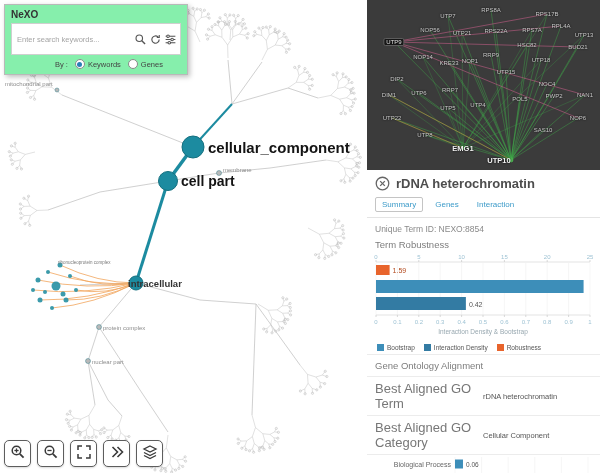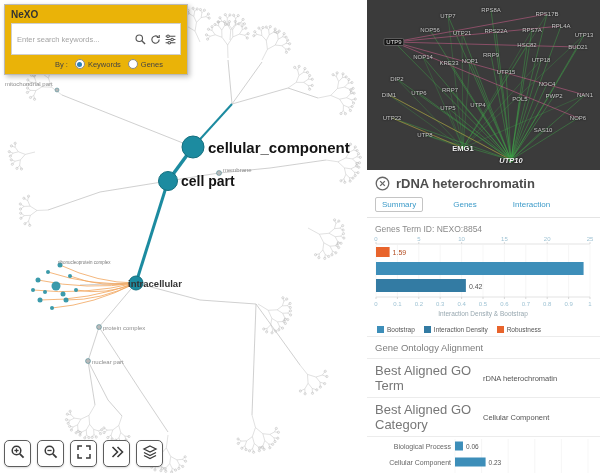--- a/index.html
+++ b/index.html
@@ -10,42 +10,42 @@
   #tree-svg{position:absolute;left:0;top:0;}
   #tree-labels span{position:absolute;white-space:nowrap;transform:translateY(-50%);cursor:pointer;}
   #network-panel{left:367px;top:0;width:233px;height:170px;background:#3b3b3b;overflow:hidden;}
   #net-svg{position:absolute;left:0;top:0;}
   #net-labels span{position:absolute;transform:translate(-50%,-50%);font-size:6px;color:#c9c9c9;
     white-space:nowrap;text-shadow:0 0 2px #000;cursor:pointer;}
   #net-labels span.hub{font-size:7.5px;font-weight:bold;color:#f2f2f2;}
   #net-labels span.selected{background:#191919;border:1px solid #5f5f5f;border-radius:2px;
     padding:0 2px;color:#e0e0e0;}
   
-  .search-card{position:absolute;left:4px;top:4px;width:170px;background:#eab308;border:1px solid #b9b9b9;
+  .search-card{position:absolute;left:4px;top:4px;width:170px;background:#86efac;border:1px solid #b9b9b9;
     box-shadow:2px 2px 5px rgba(0,0,0,.25);padding:4px 6px 5px 6px;z-index:5;}
   .search-title{font-size:10px;font-weight:bold;color:#333;}
   .search-row{display:flex;align-items:center;border:1px solid #cfcfcf;margin-top:3px;height:18px;padding:6px 3px;background:#fff;}
   .search-row input{border:none;outline:none;flex:1;min-width:0;font-size:7.5px;color:#444;
     font-family:"Liberation Sans",sans-serif;}
   .search-row input::placeholder{color:#a5a5a5;}
   .sicon{width:13px;height:13px;margin-left:2px;display:inline-flex;align-items:center;justify-content:center;cursor:pointer;}
   .radio-row{display:flex;align-items:center;gap:7px;margin-top:4px;font-size:7.5px;color:#444;padding-left:44px;}
   .radio-row label{display:flex;align-items:center;gap:3px;cursor:pointer;}
   .radio{width:8px;height:8px;border:1px solid #8a8a8a;border-radius:50%;display:inline-block;position:relative;background:#fff;}
   .radio.checked:after{content:"";position:absolute;left:1.5px;top:1.5px;width:5px;height:5px;border-radius:50%;background:#2a7fb5;}
   
   .toolbar{position:absolute;left:4px;bottom:6px;display:flex;gap:6px;z-index:5;}
   .tool-btn{width:25px;height:25px;background:#fff;border:1.6px solid #5d5d5d;border-radius:5px;
     display:flex;align-items:center;justify-content:center;cursor:pointer;box-shadow:0 1px 2px rgba(0,0,0,.15);}
   
   #detail-panel{left:367px;top:170px;width:233px;height:303px;background:#fff;overflow:hidden;}
   .detail-header{display:flex;align-items:center;gap:6px;padding:6px 8px 2px 8px;}
   .close-btn{width:15px;height:15px;display:inline-flex;cursor:pointer;}
   .detail-title{font-size:13px;font-weight:bold;color:#4d4d4d;}
-  .tabs{display:flex;align-items:center;gap:24px;padding:4px 8px 5px 8px;border-bottom:1px solid #e4e4e4;}
+  .tabs{display:flex;align-items:center;gap:6px;padding:4px 8px 5px 8px;border-bottom:1px solid #e4e4e4;}
   .tab{font-size:8px;color:#3d9bc9;padding:2px 6px;cursor:pointer;border-radius:2px;}
   .tab.active{border:1px solid #c4c4c4;}
   .uid{font-size:8.5px;color:#8a8a8a;padding:6px 8px 0 8px;}
   .section-title{font-size:9.5px;color:#7d7d7d;padding:5px 8px 2px 8px;}
   .hr{border-top:1px solid #ececec;margin:3px 0 0 0;}
   #robust-chart,#align-chart{margin-left:4px;}
   .legend{display:flex;gap:9px;align-items:center;margin:0 0 2px 10px;}
   .legend .item{display:flex;align-items:center;gap:3px;font-size:6.5px;color:#555;}
   .legend .sw{width:7px;height:7px;display:inline-block;}
   .go-row{display:flex;align-items:center;border-bottom:1px solid #ececec;padding:4px 8px;}
@@ -988,41 +988,42 @@
         <span style="left: 187px; top: 96px;">PWP2</span>
         <span style="left: 218px; top: 95px;">NAN1</span>
         <span style="left: 153px; top: 99px;">POL5</span>
         <span style="left: 81px; top: 108px;">UTP5</span>
         <span style="left: 111px; top: 105px;">UTP4</span>
         <span style="left: 25px; top: 118px;">UTP22</span>
         <span style="left: 211px; top: 118px;">NOP6</span>
         <span style="left: 58px; top: 135px;">UTP8</span>
         <span style="left: 176px; top: 130px;">SAS10</span>
         <span class="hub" style="left: 96px; top: 148px;">EMG1</span>
-        <span class="hub" style="left: 144px; top: 160px; font-style: italic;">UTP10</span>
+        <span class="hub" style="left: 132px; top: 160px;">UTP10</span>
       </div>
   </div>
 
   <div id="detail-panel" class="panel">
     <div class="detail-header">
       <span class="close-btn">
         <svg width="15" height="15" viewBox="0 0 16 16">
             <circle cx="8" cy="8" r="6.7" fill="none" stroke="#666" stroke-width="1.4"></circle>
             <line x1="5.5" y1="5.5" x2="10.5" y2="10.5" stroke="#666" stroke-width="1.4"></line>
             <line x1="10.5" y1="5.5" x2="5.5" y2="10.5" stroke="#666" stroke-width="1.4"></line>
           </svg>
       </span>
       <span class="detail-title">rDNA heterochromatin</span>
     </div>
     <div class="tabs" id="tabs">
       <span class="tab active">Summary</span>
       <span class="tab">Genes</span>
       <span class="tab">Interaction</span>
     </div>
-    <div class="uid">Genes Term ID: NEXO:8854</div>
+    <div class="uid">Unique Term ID: NEXO:8854</div>
+    <div class="section-title">Term Robustness</div>
     <div id="robust-chart"><svg width="225" height="88">
           <line x1="5" y1="11" x2="5" y2="63" stroke="#ededed" stroke-width="0.5"></line>
           <line x1="26.400000000000002" y1="11" x2="26.400000000000002" y2="63" stroke="#ededed" stroke-width="0.5"></line>
           <line x1="47.800000000000004" y1="11" x2="47.800000000000004" y2="63" stroke="#ededed" stroke-width="0.5"></line>
           <line x1="69.2" y1="11" x2="69.2" y2="63" stroke="#ededed" stroke-width="0.5"></line>
           <line x1="90.60000000000001" y1="11" x2="90.60000000000001" y2="63" stroke="#ededed" stroke-width="0.5"></line>
           <line x1="112" y1="11" x2="112" y2="63" stroke="#ededed" stroke-width="0.5"></line>
           <line x1="133.4" y1="11" x2="133.4" y2="63" stroke="#ededed" stroke-width="0.5"></line>
           <line x1="154.79999999999998" y1="11" x2="154.79999999999998" y2="63" stroke="#ededed" stroke-width="0.5"></line>
           <line x1="176.20000000000002" y1="11" x2="176.20000000000002" y2="63" stroke="#ededed" stroke-width="0.5"></line>

